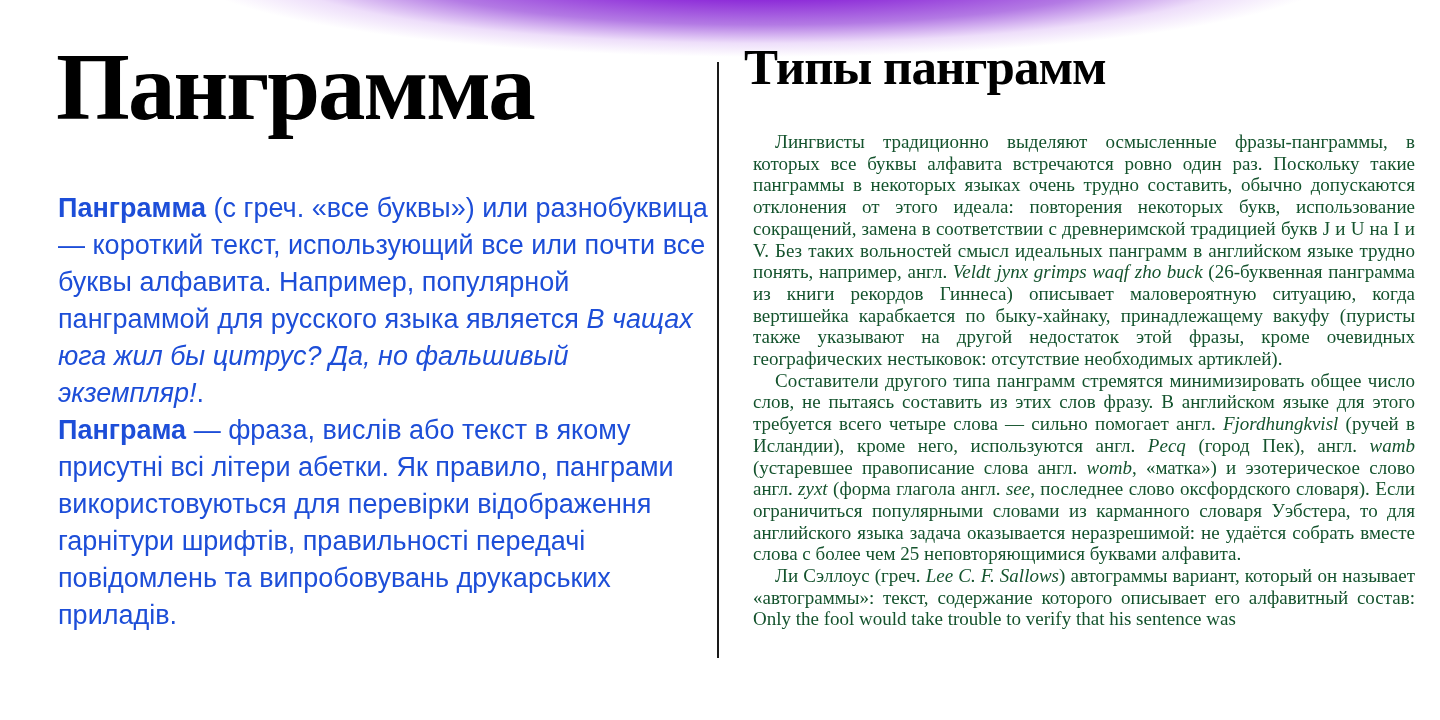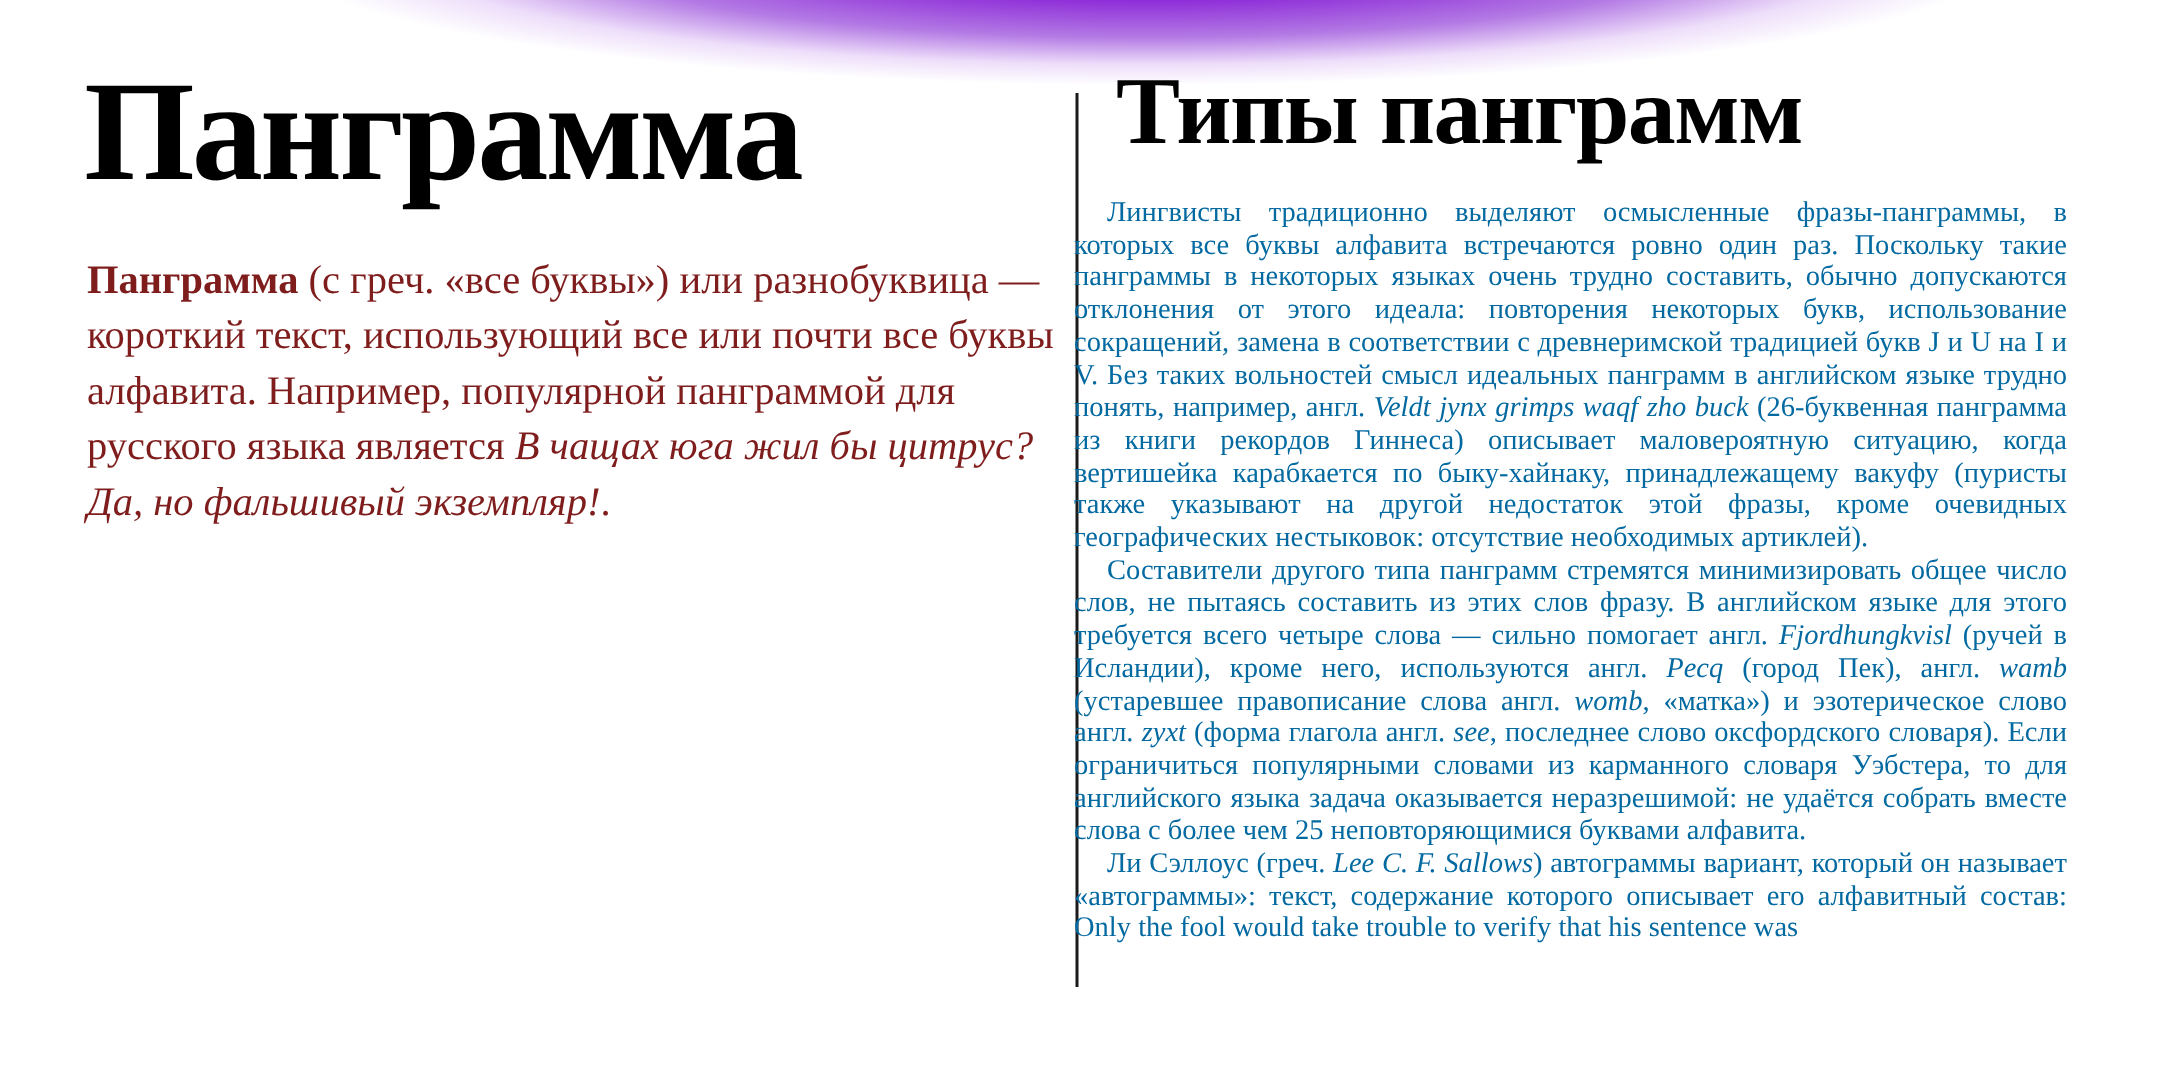--- a/index.html
+++ b/index.html
@@ -43,61 +43,62 @@
     font-family: "Liberation Serif", serif;
     font-weight: 700;
     font-size: 95px;
     line-height: 1.0;
     letter-spacing: -2px;
     white-space: nowrap;
   }
   .left-body {
     position: absolute;
     left: 58px;
-    top: 168px;
+    top: 190px;
     width: 650px;
-    font-family: Liberation Serif, serif;
+    font-family: Liberation Sans, sans-serif;
     font-size: 27px;
     line-height: 37px;
-    color: #7f1d1d;
+    color: #1d4ed8;
   }
   .left-body p { margin: 0; }
   .right-title {
     position: absolute;
     left: 744px;
     top: 42px;
     font-family: "Liberation Serif", serif;
     font-weight: 700;
-    font-size: 64px;
+    font-size: 51px;
     line-height: 1.0;
     letter-spacing: -1px;
     white-space: nowrap;
   }
   .right-body {
     position: absolute;
-    left: 716px;
+    left: 753px;
     top: 131px;
     width: 662px;
     font-family: "Liberation Serif", serif;
     font-size: 19px;
     line-height: 21.7px;
     text-align: justify;
-    color: #0369a1;
+    color: #14532d;
   }
   .right-body p { margin: 0; text-indent: 22px; }
 </style>
 </head>
 <body>
 
 <div class="glow"></div>
 
 <div class="left-title">Панграмма</div>
 
 <div class="left-body">
     <p><span style="font-weight: 700;">Панграмма</span><span> (с греч. «все буквы») или разнобуквица — короткий текст, использующий все или почти все буквы алфавита. Например, популярной панграммой для русского языка является </span><span style="font-style: italic;">В чащах юга жил бы цитрус? Да, но фальшивый экземпляр!</span><span>.</span></p>
+    <p><span style="font-weight: 700;">Панграма</span><span> — фраза, вислів або текст в якому присутні всі літери абетки. Як правило, панграми використовуються для перевірки відображення гарнітури шрифтів, правильності передачі повідомлень та випробовувань друкарських приладів.</span></p>
   </div>
 
 <div class="divider"></div>
 
 <div class="right-title">Типы панграмм</div>
 
 <div class="right-body">
     <p><span>Лингвисты традиционно выделяют осмысленные фразы-панграммы, в которых все буквы алфавита встречаются ровно один раз. Поскольку такие панграммы в некоторых языках очень трудно составить, обычно допускаются отклонения от этого идеала: повторения некоторых букв, использование сокращений, замена в соответствии с древнеримской традицией букв J и U на I и V. Без таких вольностей смысл идеальных панграмм в английском языке трудно понять, например, англ. </span><span style="font-style: italic;">Veldt jynx grimps waqf zho buck</span><span> (26-буквенная панграмма из книги рекордов Гиннеса) описывает маловероятную ситуацию, когда вертишейка карабкается по быку-хайнаку, принадлежащему вакуфу (пуристы также указывают на другой недостаток этой фразы, кроме очевидных географических нестыковок: отсутствие необходимых артиклей).</span></p>
     <p><span>Составители другого типа панграмм стремятся минимизировать общее число слов, не пытаясь составить из этих слов фразу. В английском языке для этого требуется всего четыре слова — сильно помогает англ. </span><span style="font-style: italic;">Fjordhungkvisl</span><span> (ручей в Исландии), кроме него, используются англ. </span><span style="font-style: italic;">Pecq</span><span> (город Пек), англ. </span><span style="font-style: italic;">wamb</span><span> (устаревшее правописание слова англ. </span><span style="font-style: italic;">womb</span><span>, «матка») и эзотерическое слово англ. </span><span style="font-style: italic;">zyxt</span><span> (форма глагола англ. </span><span style="font-style: italic;">see</span><span>, последнее слово оксфордского словаря). Если ограничиться популярными словами из карманного словаря Уэбстера, то для английского языка задача оказывается неразрешимой: не удаётся собрать вместе слова с более чем 25 неповторяющимися буквами алфавита.</span></p>
     <p><span>Ли Сэллоус (греч. </span><span style="font-style: italic;">Lee C. F. Sallows</span><span>) автограммы вариант, который он называет «автограммы»: текст, содержание которого описывает его алфавитный состав: </span><span style="">Only the fool would take trouble to verify that his sentence was</span></p>

